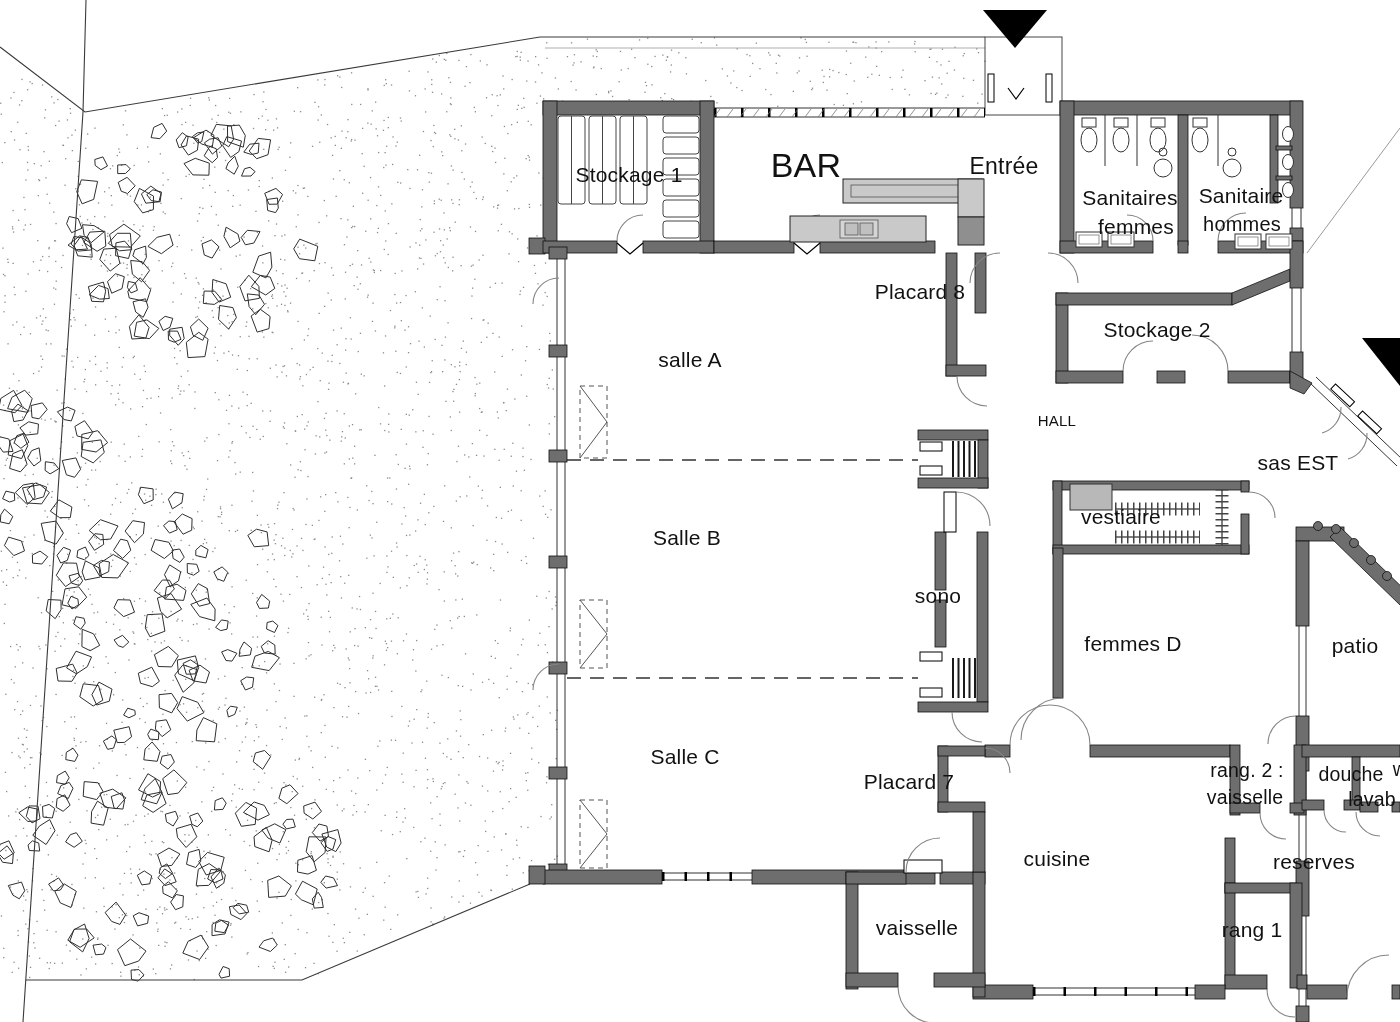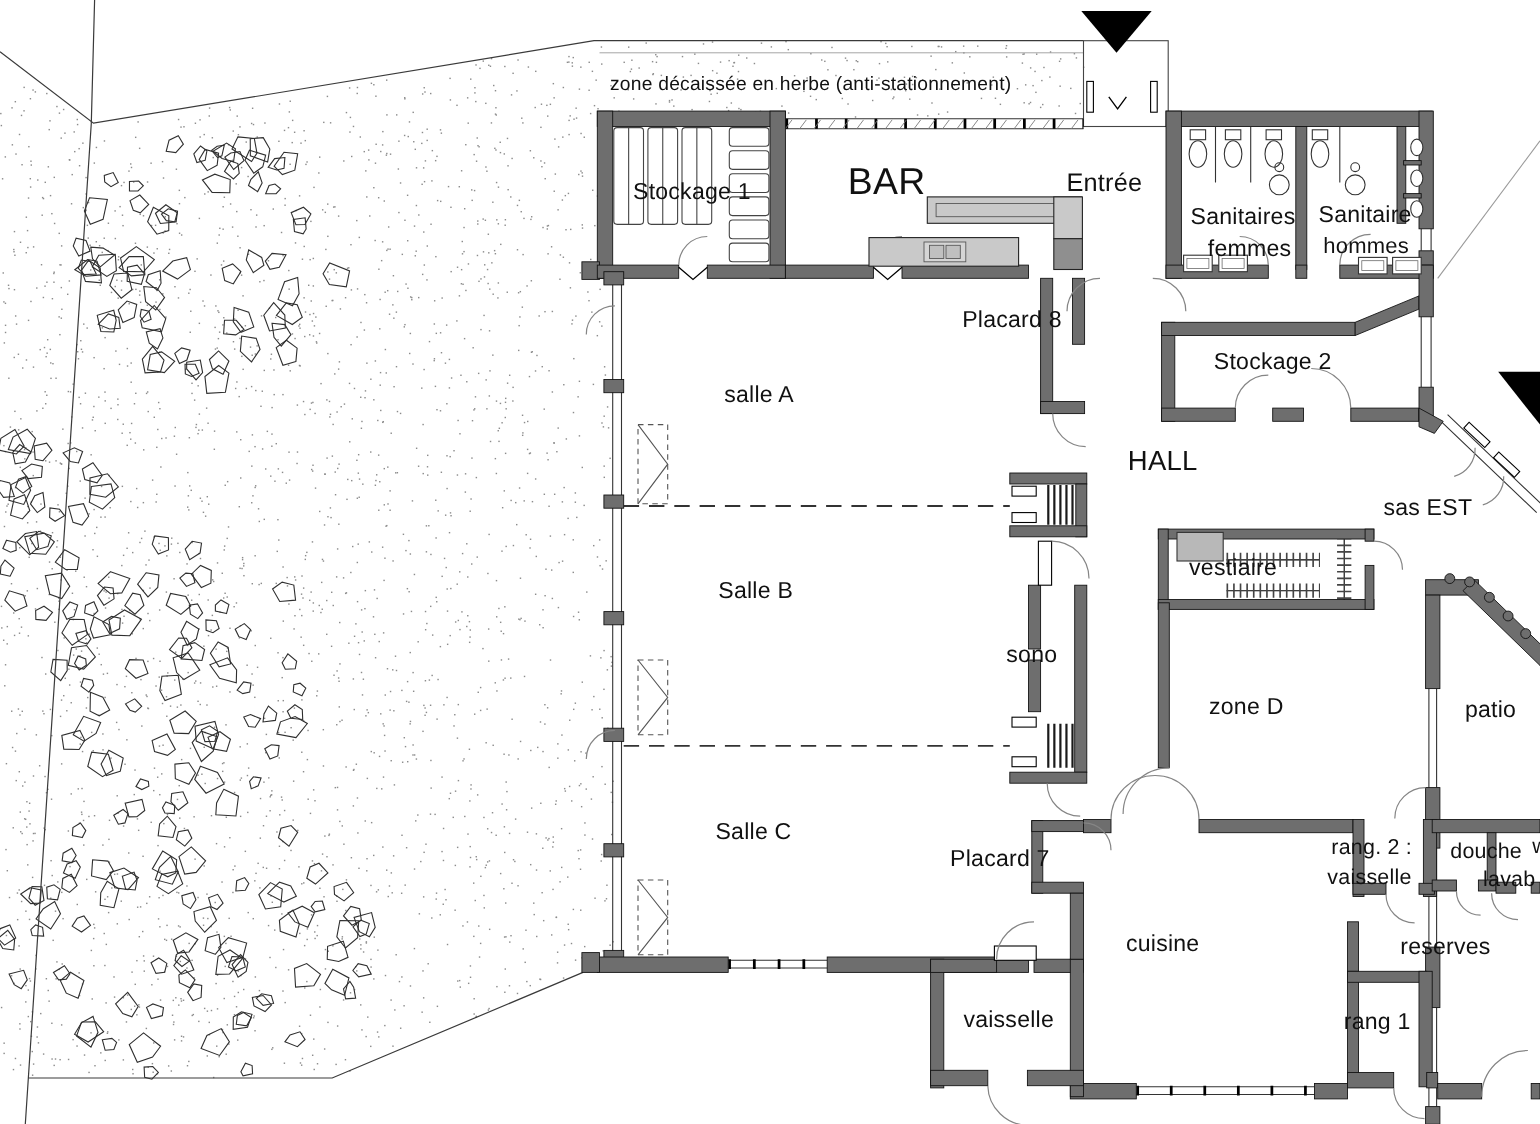--- a/index.html
+++ b/index.html
@@ -3096,37 +3096,36 @@
     <path d="M1115,509 L1200,509 M1115,537 L1200,537 M1222,489 L1222,545" stroke="#000" stroke-width="1" fill="none"></path>
     <path d="M1115,509 L1200,509" stroke="#444" stroke-width="13" stroke-dasharray="1.5 4.5" fill="none"></path>
     <path d="M1115,537 L1200,537" stroke="#444" stroke-width="13" stroke-dasharray="1.5 4.5" fill="none"></path>
     <path d="M1222,489 L1222,545" stroke="#444" stroke-width="13" stroke-dasharray="1.5 4.5" fill="none"></path>
   </g>
 
   <polygon points="983,10 1047,10 1015,48" fill="#000"></polygon>
   <polygon points="1362,338 1400,338 1400,386" fill="#000"></polygon>
 </svg>
 
-  <div class="lbl" style="left:737px;top:77px;font-size:17.5px">zone décaissée en herbe (anti-stationnement)</div>
   <div class="lbl" style="left:629px;top:174px;font-size:21px">Stockage 1</div>
   <div class="lbl" style="left:806px;top:165px;font-size:34px">BAR</div>
   <div class="lbl" style="left:1004px;top:166px;font-size:23px">Entrée</div>
   <div class="lbl" style="left:1130px;top:197px;font-size:21px">Sanitaires</div>
   <div class="lbl" style="left:1136px;top:226px;font-size:21px">femmes</div>
   <div class="lbl" style="left:1241px;top:195px;font-size:21px">Sanitaire</div>
   <div class="lbl" style="left:1242px;top:224px;font-size:20px">hommes</div>
   <div class="lbl" style="left:920px;top:291px;font-size:21px">Placard 8</div>
   <div class="lbl" style="left:1157px;top:329px;font-size:21px">Stockage 2</div>
   <div class="lbl" style="left:690px;top:359px;font-size:21px">salle A</div>
-  <div class="lbl" style="left:1057px;top:420px;font-size:25px">HALL</div>
+  <div class="lbl" style="left:1057px;top:420px;font-size:15px">HALL</div>
   <div class="lbl" style="left:1298px;top:462px;font-size:21px">sas EST</div>
   <div class="lbl" style="left:1121px;top:516px;font-size:21px">vestiaire</div>
   <div class="lbl" style="left:687px;top:537px;font-size:21px">Salle B</div>
   <div class="lbl" style="left:938px;top:595px;font-size:21px">sono</div>
-  <div class="lbl" style="left:1133px;top:643px;font-size:21px">zone D</div>
+  <div class="lbl" style="left:1133px;top:643px;font-size:21px">femmes D</div>
   <div class="lbl" style="left:1355px;top:645px;font-size:21px">patio</div>
   <div class="lbl" style="left:685px;top:756px;font-size:21px">Salle C</div>
   <div class="lbl" style="left:909px;top:781px;font-size:21px">Placard 7</div>
   <div class="lbl" style="left:1247px;top:771px;font-size:19.5px">rang. 2 :</div>
   <div class="lbl" style="left:1245px;top:798px;font-size:19.5px">vaisselle</div>
   <div class="lbl" style="left:1351px;top:775px;font-size:19.5px">douche</div>
   <div class="lbl" style="left:1400px;top:770px;font-size:19.5px">w</div>
   <div class="lbl" style="left:1372px;top:800px;font-size:19.5px">lavab</div>
   <div class="lbl" style="left:1314px;top:861px;font-size:21px">reserves</div>
   <div class="lbl" style="left:1057px;top:858px;font-size:21px">cuisine</div>

